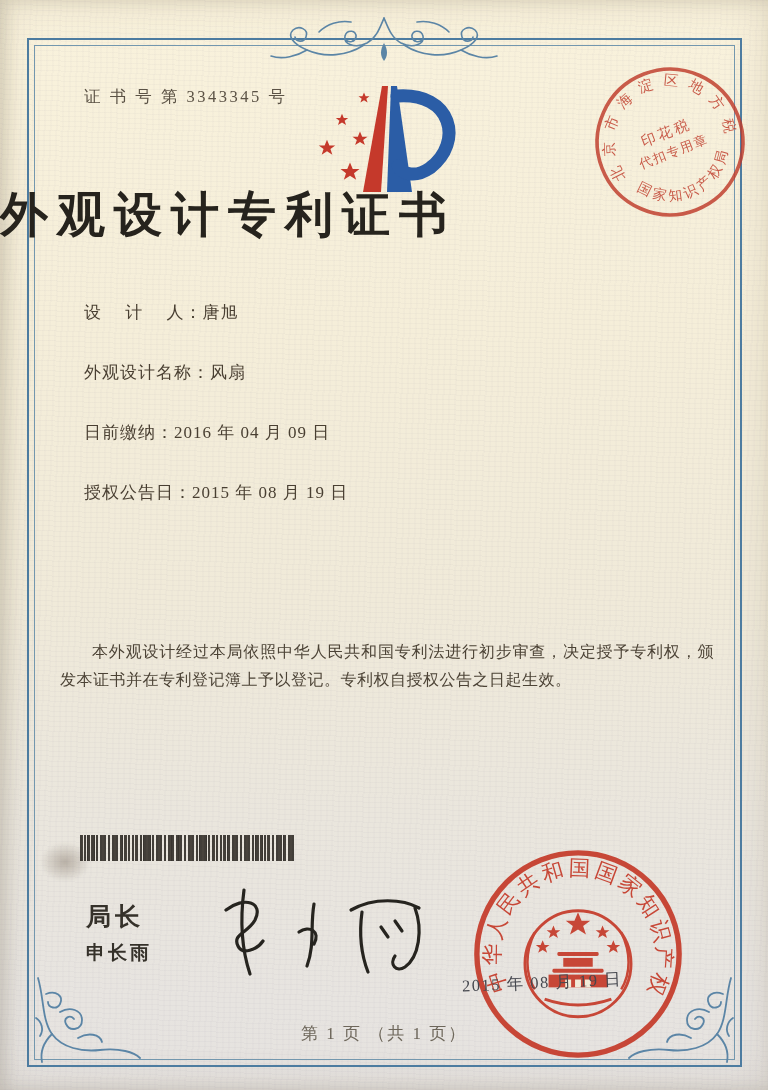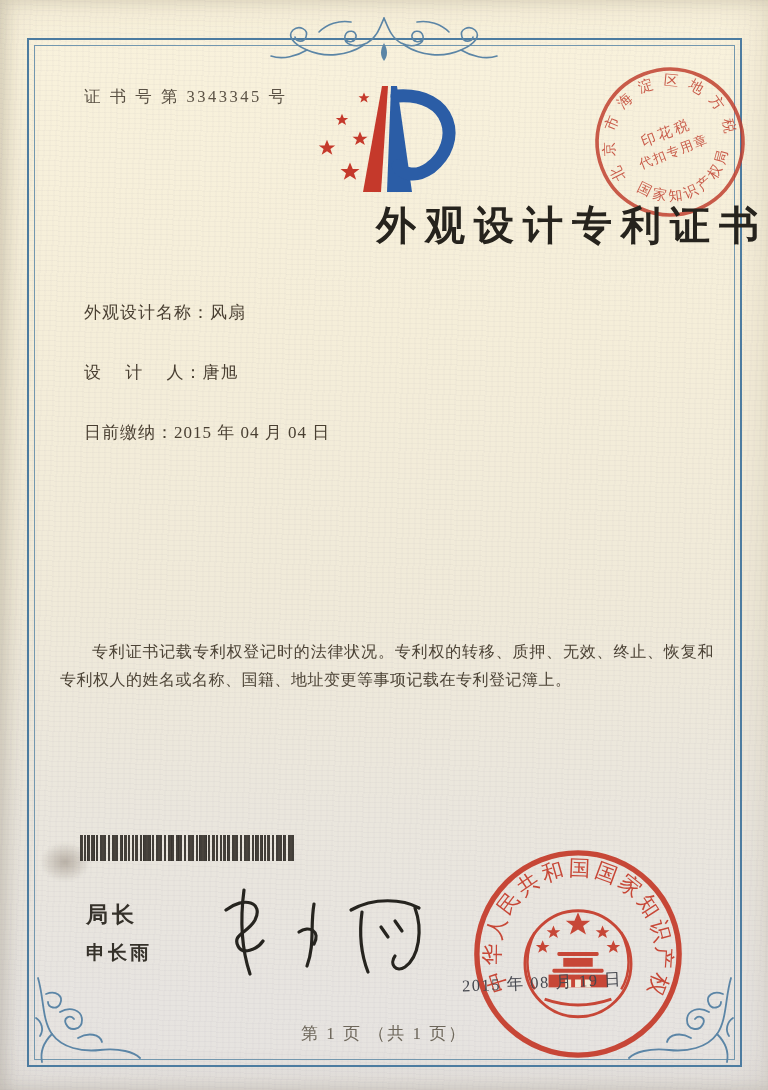--- a/index.html
+++ b/index.html
@@ -6,35 +6,35 @@
   .page{position:relative;width:768px;height:1090px;margin:0 auto;overflow:hidden;
     background:linear-gradient(180deg,#f9f2dc 0%,#f5eed9 30%,#f0ead9 55%,#eae6dd 75%,#e7e4e0 92%,#e5e2df 100%);
     box-shadow:inset 0 0 40px rgba(120,105,80,.18), inset 6px 0 14px rgba(90,80,60,.15);}
   .page::before{content:"";position:absolute;inset:0;pointer-events:none;
     background:
       repeating-linear-gradient(92deg, rgba(150,140,165,.035) 0 2px, transparent 2px 6px),
       repeating-linear-gradient(2deg, rgba(120,115,140,.045) 0 1px, transparent 1px 5px);}
   .frame-outer{position:absolute;left:27px;right:26px;top:38px;bottom:23px;border:2.5px solid #4d7ca0;}
   .frame-inner{position:absolute;left:34px;right:33px;top:45px;bottom:30px;border:1px solid #7397ae;}
   .cert-no{position:absolute;left:84px;top:86px;font-size:16.5px;letter-spacing:2.5px;color:#5b5245;}
-  .title{position:absolute;left:0;right:0;top:198px;text-align:right;margin:0;
-    font-size:40px;font-weight:700;letter-spacing:9px;color:#26231d;}
+  .title{position:absolute;left:0;right:0;top:183px;text-align:left;margin:0;
+    font-size:48px;font-weight:700;letter-spacing:9px;color:#26231d;}
   .fields{position:absolute;left:84px;right:56px;top:301px;font-size:17px;color:#493f32;letter-spacing:1px;}
   .fields .row{height:24px;margin-bottom:36px;white-space:nowrap;}
   .body-text{position:absolute;left:60px;right:54px;top:638px;font-size:16px;line-height:28px;
     color:#4c4336;text-align:justify;letter-spacing:.5px;}
   .body-text p{margin:0;text-indent:2em;}
   .barcode{position:absolute;left:80px;top:835px;width:216px;height:26px;opacity:.88;
     background:
       repeating-linear-gradient(90deg,#2c2823 0 2px,transparent 2px 4px),
       repeating-linear-gradient(90deg,#332e28 0 3px,transparent 3px 11px),
       repeating-linear-gradient(90deg,#211d19 0 1px,transparent 1px 7px);}
   .smudge{position:absolute;left:40px;top:842px;width:50px;height:40px;border-radius:50%;
     background:radial-gradient(ellipse at center, rgba(105,90,75,.38), rgba(105,90,75,0) 70%);filter:blur(1px);}
-  .sig-title{position:absolute;left:86px;top:900px;font-size:22px;letter-spacing:4px;color:#35312a;font-family:"Liberation Sans","DejaVu Sans",sans-serif;font-weight:700;}
+  .sig-title{position:absolute;left:86px;top:900px;font-size:25px;letter-spacing:4px;color:#35312a;font-family:"Liberation Sans","DejaVu Sans",sans-serif;font-weight:700;}
   .sig-name{position:absolute;left:86px;top:940px;font-size:19px;letter-spacing:3px;color:#35312a;font-family:Liberation Sans, sans-serif;font-weight:700;}
   .signature-svg{position:absolute;left:210px;top:872px;}
   .seal-svg{position:absolute;left:470px;top:846px;opacity:.92;}
   .seal-date{position:absolute;left:462px;top:972px;font-size:16.5px;letter-spacing:1.5px;color:#45474e;
     transform:rotate(-2.5deg);white-space:nowrap;}
   .footer{position:absolute;left:0;right:0;top:1022px;text-align:center;font-size:17px;
     letter-spacing:2px;color:#6d665a;}
   .logo-svg{position:absolute;left:300px;top:80px;}
   .tax-stamp{position:absolute;left:592px;top:64px;transform:rotate(-21deg);opacity:.82;}
   .ornament-top{position:absolute;left:259px;top:12px;}
@@ -115,27 +115,28 @@
       <use href="#st" transform="translate(50,92) scale(0.95)"></use>
     </g>
     <polygon points="82,6 88,6 81,112 63,112" fill="#c5392b"></polygon>
     <polygon points="91,6 97,6 112,112 87,112" fill="#2b5da6"></polygon>
     <path d="M 97,16 C 152,12 164,62 130,88 C 114,99 101,93 98,86" fill="none" stroke="#2b5da6" stroke-width="13" stroke-linecap="round"></path>
   </svg>
 
   <h1 class="title">外观设计专利证书</h1>
 
   <div class="fields">
+    <div class="row"><span>设　 计　 人：</span><span>唐旭</span></div>
     <div class="row"><span>外观设计名称：</span><span>风扇</span></div>
-    <div class="row"><span>设　 计　 人：</span><span>唐旭</span></div>
-    <div class="row"><span>日前缴纳：</span><span>2015 年 04 月 04 日</span></div>
+    <div class="row"><span>日前缴纳：</span><span>2016 年 04 月 09 日</span></div>
+    <div class="row"><span>授权公告日：</span><span>2015 年 08 月 19 日</span></div>
   </div>
 
   <div class="body-text">
-    <p>专利证书记载专利权登记时的法律状况。专利权的转移、质押、无效、终止、恢复和专利权人的姓名或名称、国籍、地址变更等事项记载在专利登记簿上。</p>
+    <p>本外观设计经过本局依照中华人民共和国专利法进行初步审查，决定授予专利权，颁发本证书并在专利登记簿上予以登记。专利权自授权公告之日起生效。</p>
   </div>
 
   <div class="smudge"></div>
   <div class="barcode"></div>
 
   <div class="sig-title">局长</div>
   <div class="sig-name">申长雨</div>
 
   <svg class="signature-svg" width="230" height="118" viewBox="0 0 230 118">
     <g stroke="#26241f" fill="none" stroke-width="3.2" stroke-linecap="round">

